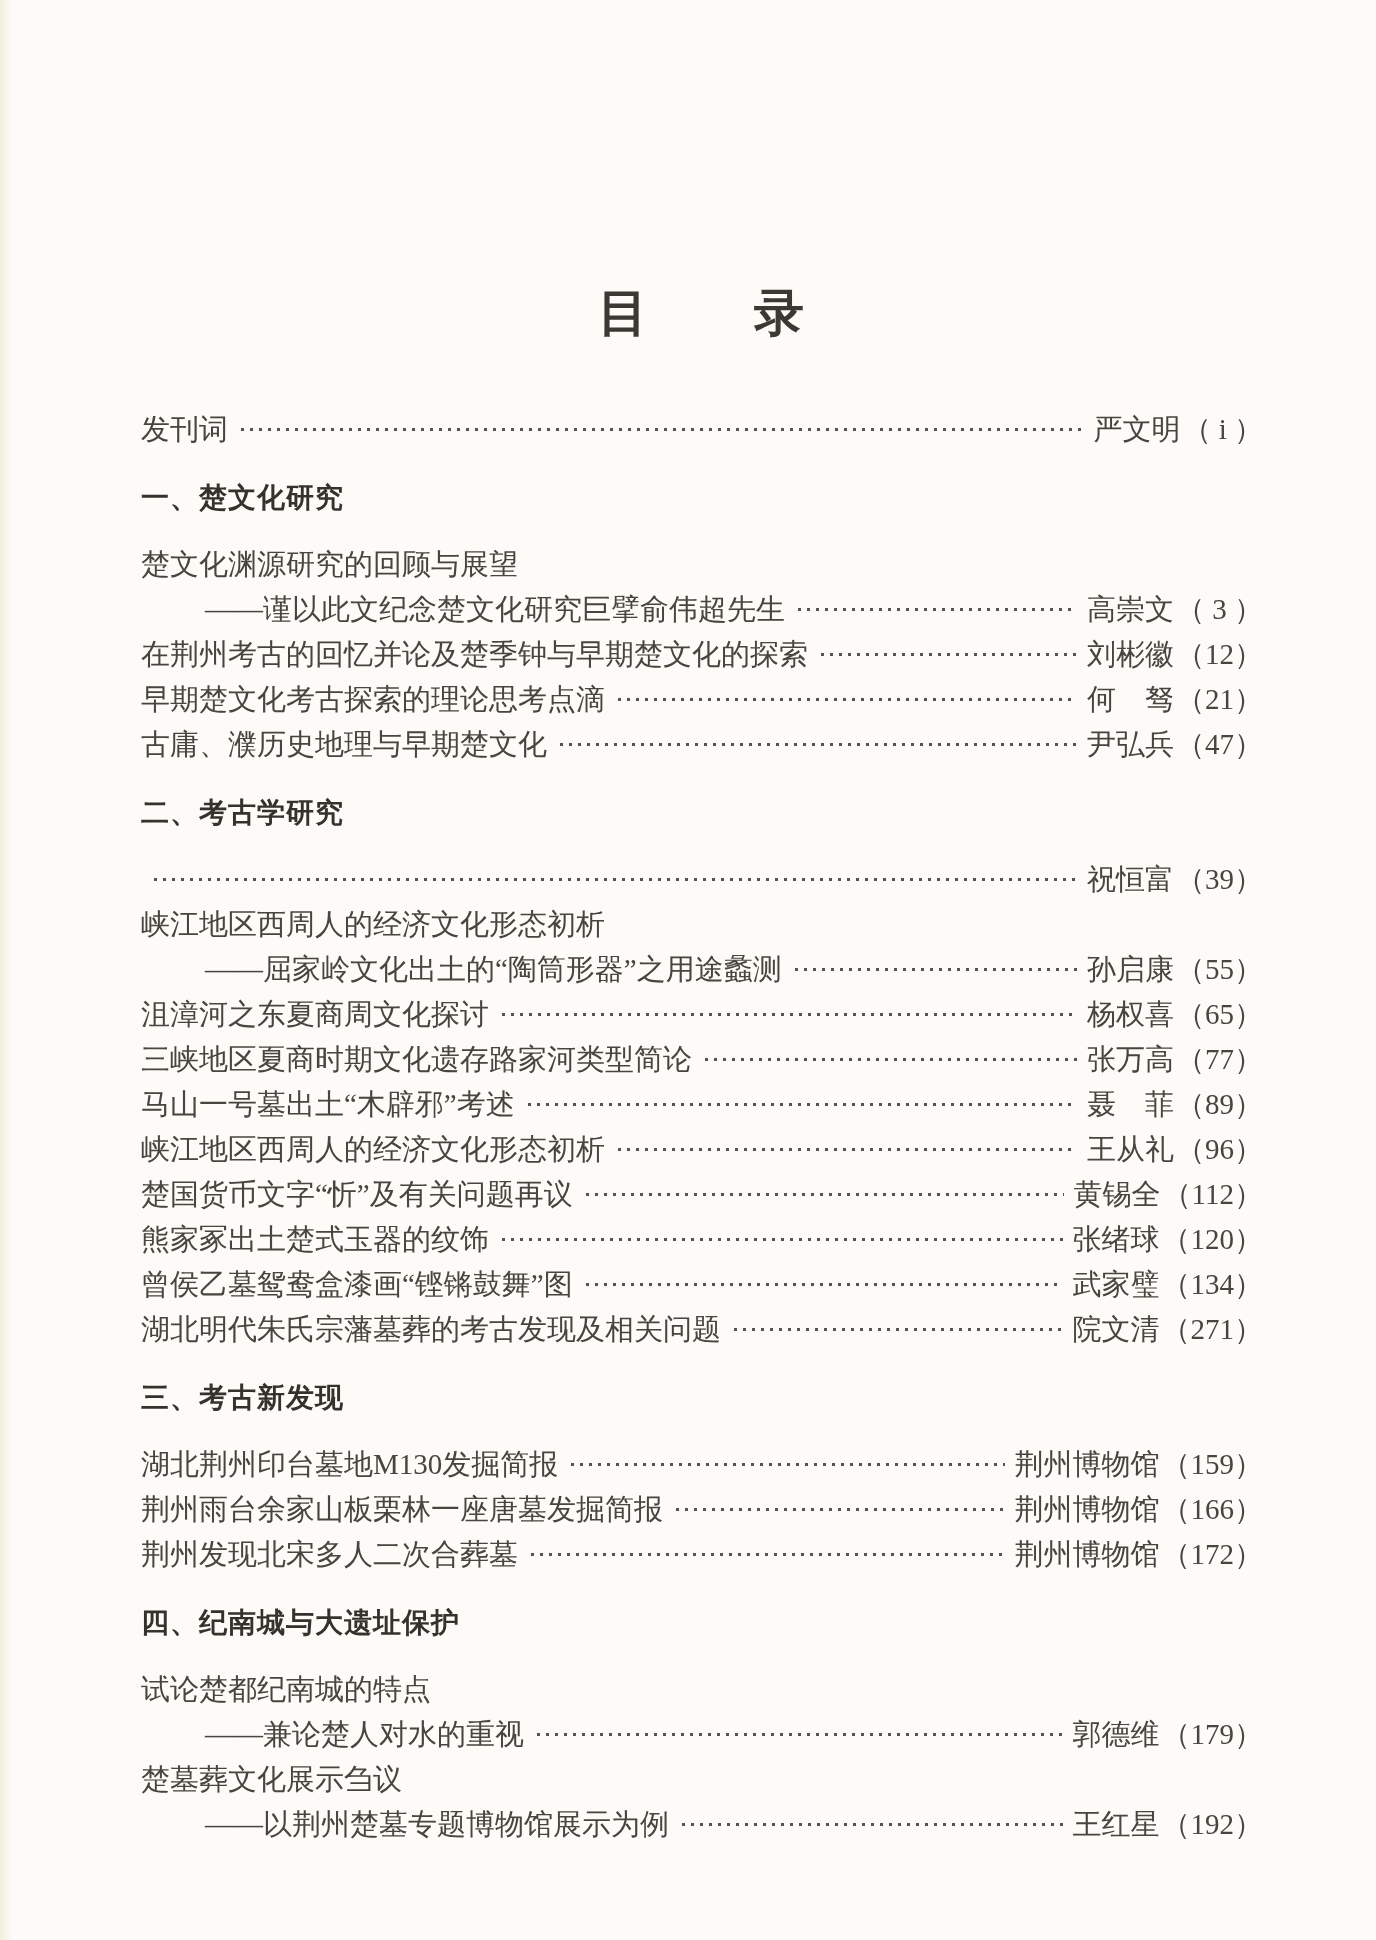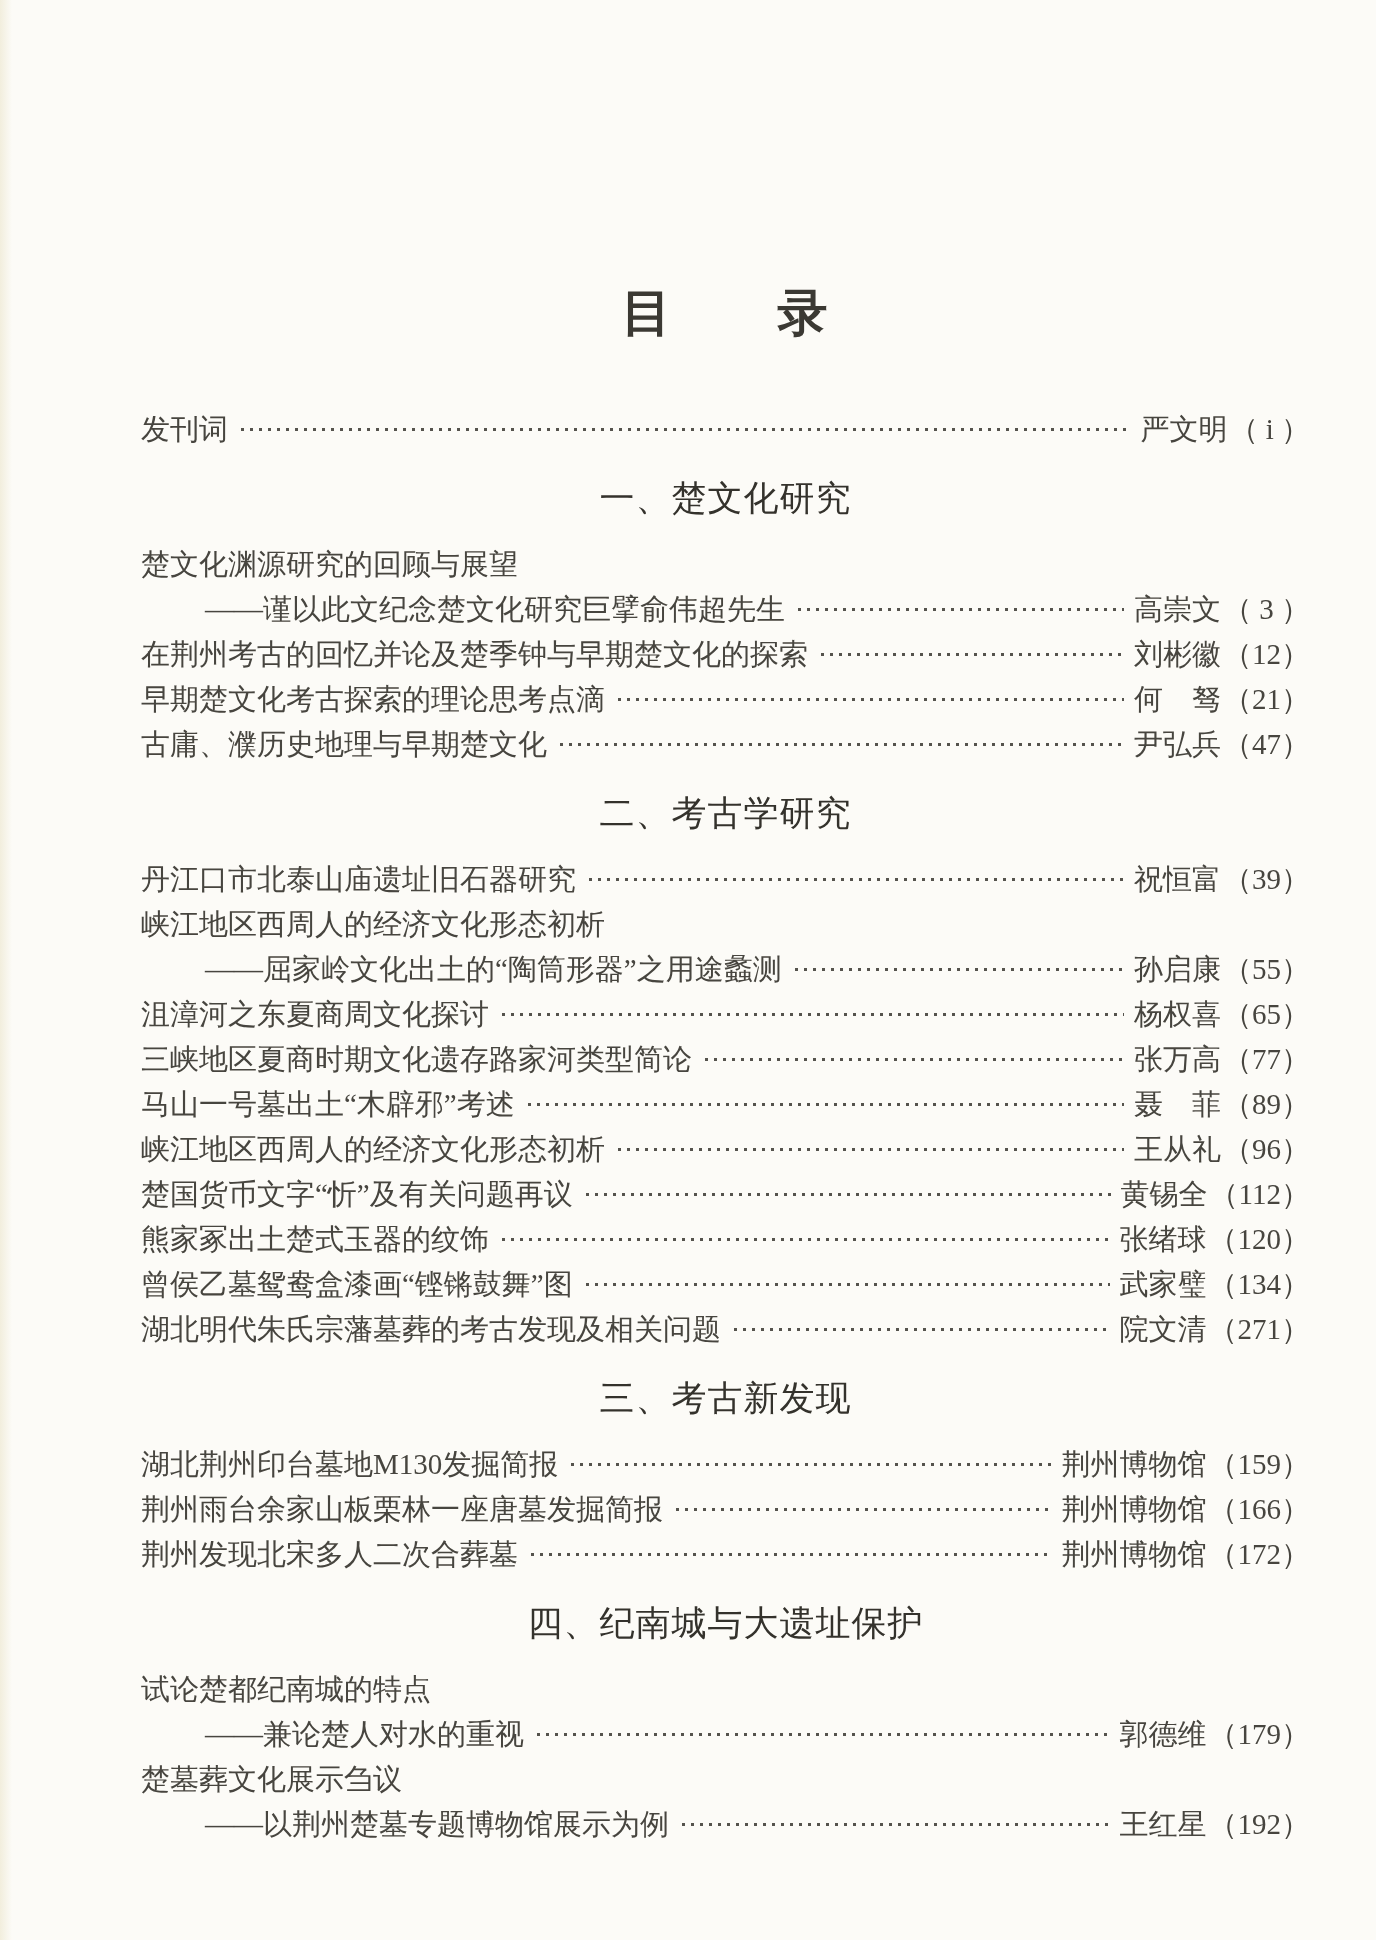--- a/index.html
+++ b/index.html
@@ -10,45 +10,44 @@
     --dot:#55534d;
   }
   html,body{margin:0;padding:0;background:#e9e9e9;}
   .page{
     position:relative;
     width:1376px;height:1940px;
     margin:0 auto;
     background:var(--paper);
     overflow:hidden;
     box-sizing:border-box;
-    padding:283px 66px 0 141px;
+    padding:283px 113px 0 141px;
     font-family:"Liberation Serif","DejaVu Serif",serif;
     color:var(--ink);
   }
   .scan-edge{
     position:absolute;left:0;top:0;width:12px;height:100%;
     background:linear-gradient(to right,#f2eedd,rgba(252,251,247,0));
     pointer-events:none;
   }
   .doc-title{
     margin:0 0 64px 0;
     font-size:50px;
     font-weight:600;
     line-height:60px;
     text-align:center;
     color:var(--title_ink);
     letter-spacing:2px;
   }
   .section-heading{
     font-family:"Liberation Sans","DejaVu Sans",sans-serif;
-    font-weight:normal;
-    font-size:35px;
+    font-weight:bold;
+    font-size:28px;
     line-height:48px;
     margin:22px 0 20px 0;
-    text-align:center;
     color:var(--heading_ink);
     letter-spacing:1px;
   }
   .toc-row{
     display:flex;
     align-items:flex-end;
     line-height:45px;
     font-size:29px;
     white-space:nowrap;
   }
@@ -97,21 +96,20 @@
         <span class="leader"></span>
         <span class="author-page"><span class="author">何　驽</span><span class="pageno">（21）</span></span>
       </div>
       <div class="toc-row">
         <span class="row-title">古庸、濮历史地理与早期楚文化</span>
         <span class="leader"></span>
         <span class="author-page"><span class="author">尹弘兵</span><span class="pageno">（47）</span></span>
       </div>
       <div class="section-heading">二、考古学研究</div>
       <div class="toc-row">
-        <span class="row-title">丹江口市北泰山庙遗址旧石器研究</span>
         <span class="leader"></span>
         <span class="author-page"><span class="author">祝恒富</span><span class="pageno">（39）</span></span>
       </div>
       <div class="toc-row">
         <span class="row-title">峡江地区西周人的经济文化形态初析</span>
       </div>
       <div class="toc-row indent">
         <span class="row-title">——屈家岭文化出土的“陶筒形器”之用途蠡测</span>
         <span class="leader"></span>
         <span class="author-page"><span class="author">孙启康</span><span class="pageno">（55）</span></span>

